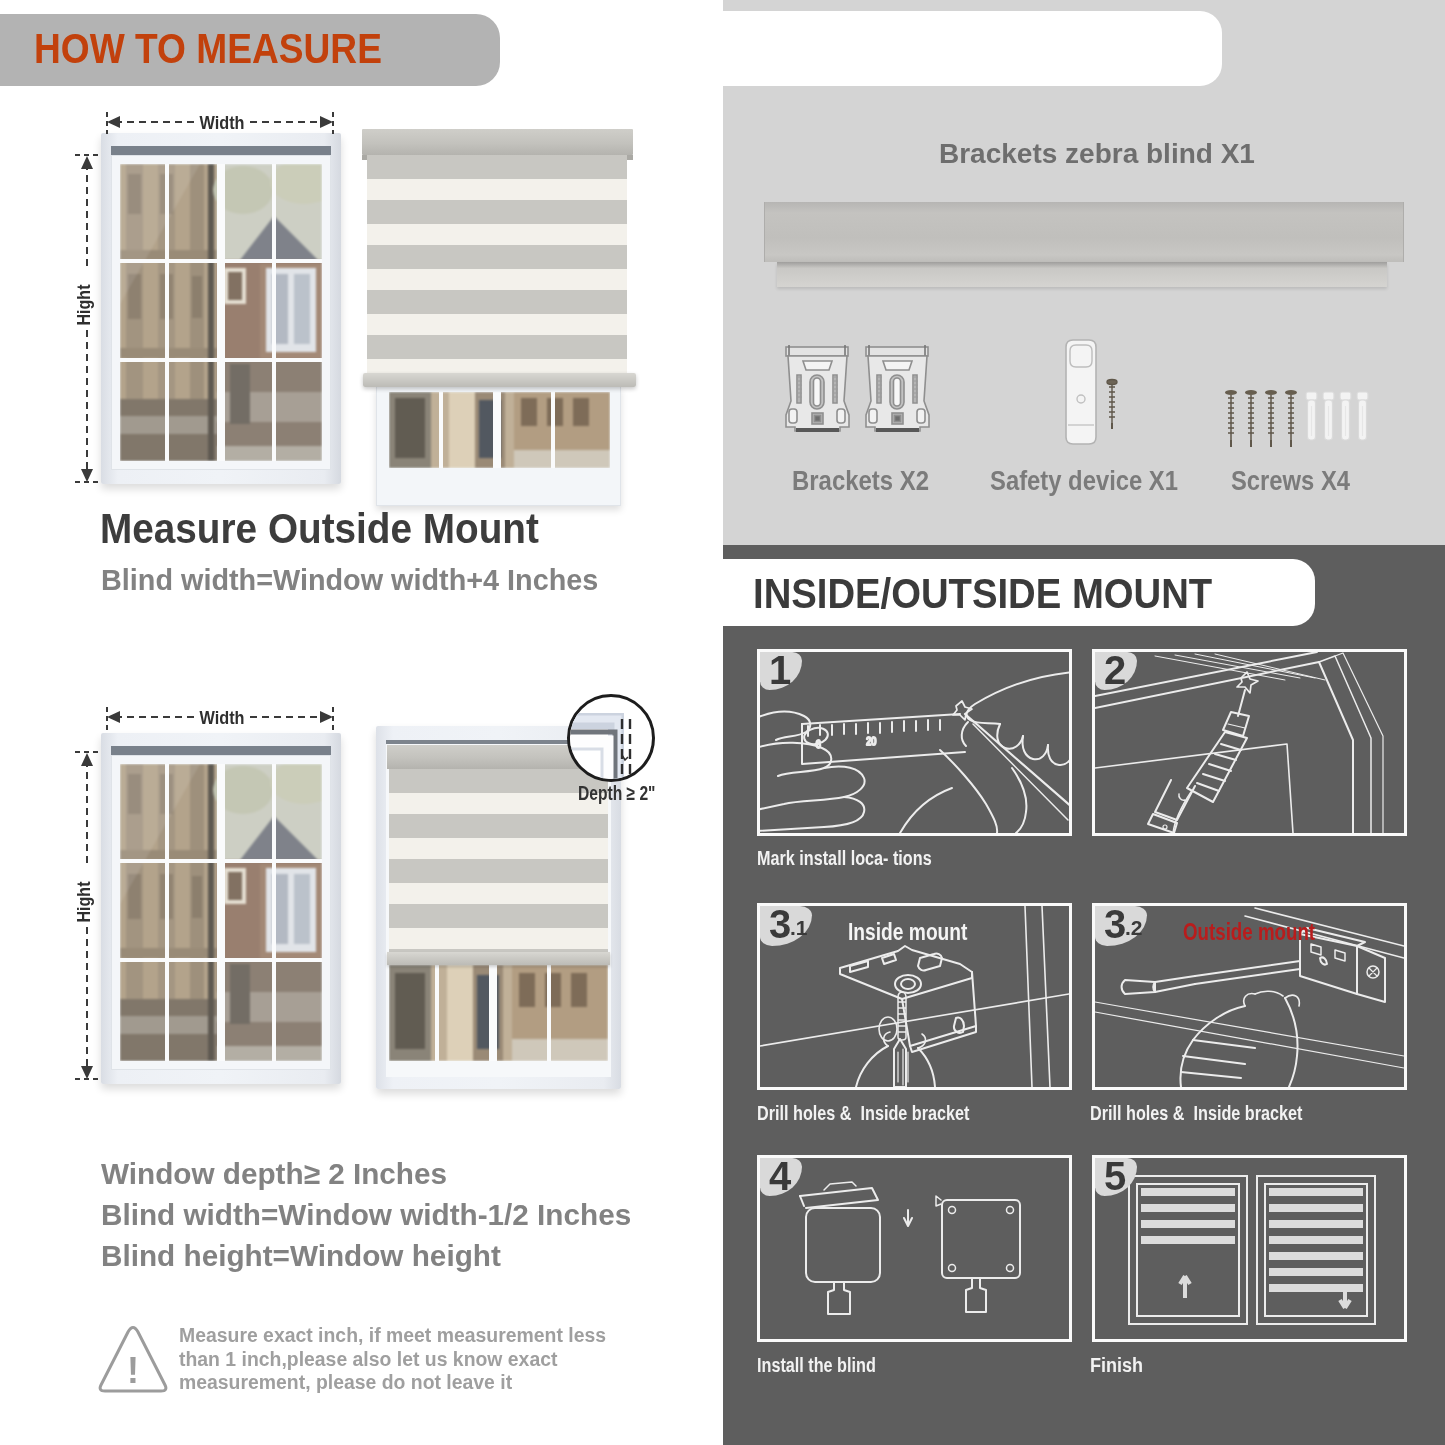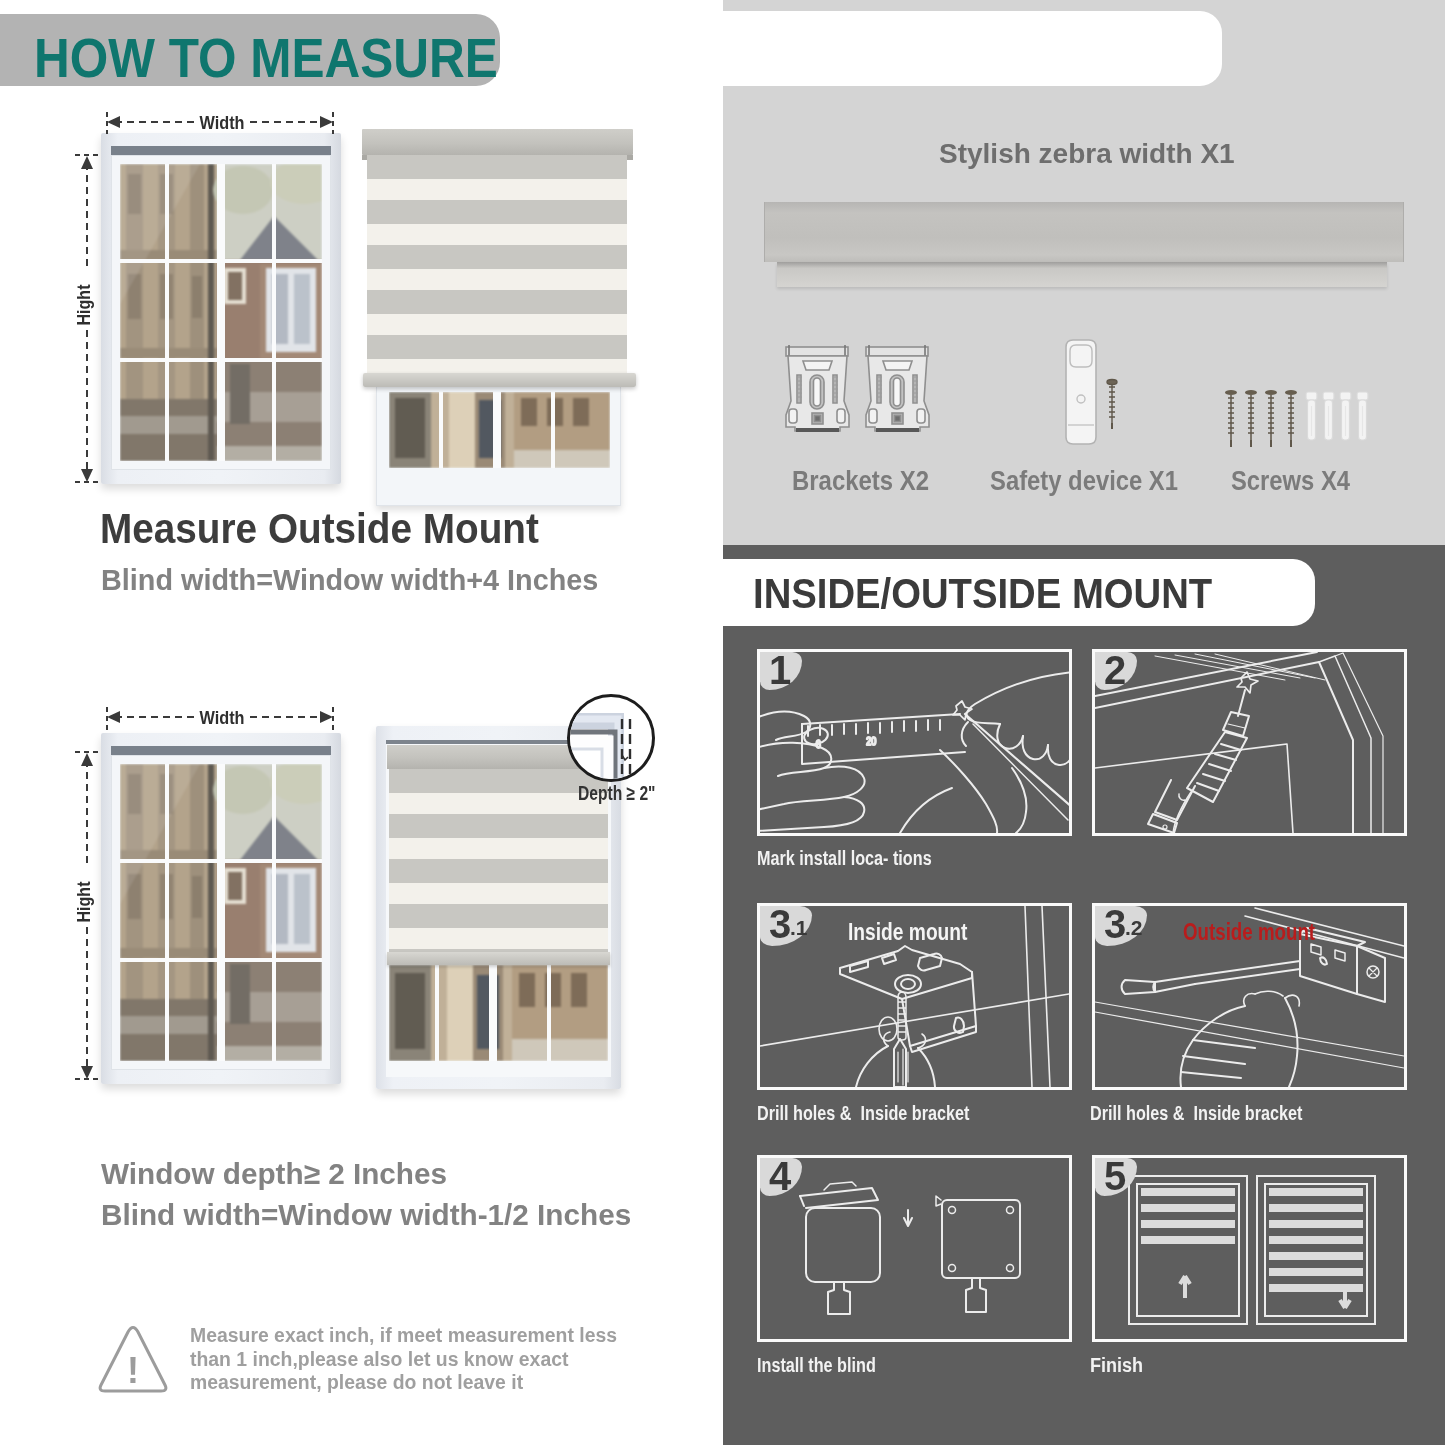--- a/index.html
+++ b/index.html
@@ -25,21 +25,21 @@
 .wglass svg,.street svg{filter:blur(1.1px)}
 </style>
 </head>
 <body>
 <div id="page">
 
 <div class="abs" style="left:723px;top:0;width:722px;height:545px;background:#d4d4d4"></div>
 <div class="abs" style="left:723px;top:545px;width:722px;height:900px;background:#5e5e5e"></div>
 
 <div class="abs" style="left:0;top:14px;width:500px;height:72px;background:#b3b3b3;border-radius:0 24px 24px 0"></div>
-<div class="abs b" style="left:34px;top:25px;font-size:56px;color:#0f766e"><span class="sx" style="transform:scaleX(0.884)">HOW TO MEASURE</span></div>
+<div class="abs b" style="left:34px;top:25px;font-size:42px;color:#c2410c"><span class="sx" style="transform:scaleX(0.884)">HOW TO MEASURE</span></div>
 
 <div class="abs win" style="left:101px;top:133px">
 <div class="wroller"></div>
 <div class="winner">
 <div class="wglass">
 <svg width="202" height="297" viewBox="0 0 202 297">
 <rect width="202" height="297" fill="#b0a086"></rect>
 <rect x="0" y="0" width="97" height="297" fill="#a89678"></rect>
 <rect x="6" y="0" width="17" height="260" fill="#94836a"></rect>
 <rect x="38" y="0" width="17" height="260" fill="#97866d"></rect>
@@ -236,30 +236,31 @@
 <path d="M273 22 L260 16 L260 28 Z"></path>
 <path d="M27 58 L21 71 L33 71 Z"></path>
 <path d="M27 384 L21 371 L33 371 Z"></path>
 </g>
 <text x="162" y="29" font-size="19" font-weight="bold" fill="#2f2f2f" text-anchor="middle" textLength="45" lengthAdjust="spacingAndGlyphs" style="font-family:'Liberation Sans'">Width</text>
 <text x="30" y="207" font-size="19" font-weight="bold" fill="#2f2f2f" text-anchor="middle" textLength="41" lengthAdjust="spacingAndGlyphs" transform="rotate(-90 30 207)" style="font-family:'Liberation Sans'">Hight</text>
 </svg>
 
 <div class="abs b gray30" style="left:101px;top:1157px"><span class="sx" style="transform:scaleX(0.99)">Window depth≥ 2 Inches</span></div>
 <div class="abs b gray30" style="left:101px;top:1198px"><span class="sx" style="transform:scaleX(0.99)">Blind width=Window width-1/2 Inches</span></div>
+<div class="abs b gray30" style="left:101px;top:1239px"><span class="sx" style="transform:scaleX(0.99)">Blind height=Window height</span></div>
 
 <svg class="abs" style="left:97px;top:1324px" width="72" height="74" viewBox="0 0 72 74">
 <path d="M31 8 L4 61 Q1 67 8 67 L64 67 Q71 67 68 61 L41 8 Q36 -1 31 8 Z" fill="none" stroke="#9c9c9c" stroke-width="3"></path>
 <text x="36" y="59" text-anchor="middle" font-size="36" font-weight="bold" fill="#9c9c9c">!</text>
 </svg>
-<div class="abs b" style="left:190px;top:1324px;font-size:20px;color:#9f9f9f;line-height:23.5px"><span class="sx" style="transform:scaleX(0.97)">Measure exact inch, if meet measurement less<br>than 1 inch,please also let us know exact<br>measurement, please do not leave it</span></div>
+<div class="abs b" style="left:179px;top:1324px;font-size:20px;color:#9f9f9f;line-height:23.5px"><span class="sx" style="transform:scaleX(0.97)">Measure exact inch, if meet measurement less<br>than 1 inch,please also let us know exact<br>measurement, please do not leave it</span></div>
 
 <div class="abs" style="left:723px;top:11px;width:499px;height:75px;background:#fff;border-radius:0 22px 22px 0"></div>
 
-<div class="abs b" style="left:939px;top:138px;font-size:28px;color:#6e6e6e"><span class="sx" style="transform:scaleX(1.0)">Stylish zebra width X1</span></div>
+<div class="abs b" style="left:939px;top:138px;font-size:28px;color:#6e6e6e"><span class="sx" style="transform:scaleX(1.0)">Brackets zebra blind X1</span></div>
 
 <div class="abs" style="left:764px;top:202px;width:640px;height:60px;background:linear-gradient(180deg,#b6b5b3 0,#c4c3c0 18%,#c0bfbc 60%,#c8c7c4 88%,#bebdba 100%);border-left:1px solid #aeadab;border-right:1px solid #aeadab"></div>
 <div class="abs" style="left:777px;top:262px;width:610px;height:25px;background:linear-gradient(180deg,#9f9e9c 0,#c9c8c5 25%,#d5d4d1 100%);box-shadow:0 2px 3px rgba(0,0,0,.12)"></div>
 
 <svg class="abs" style="left:783px;top:343px" width="70" height="96" viewBox="0 0 70 96">
 <g stroke="#8f8f8f" stroke-width="1.6">
 <rect x="3" y="4" width="62" height="9" fill="#e3e3e3"></rect>
 <line x1="6" y1="2" x2="6" y2="13" stroke="#777"></line>
         <line x1="62" y1="2" x2="62" y2="13" stroke="#777"></line>
 <path d="M5 13 L64 13 L61 58 L66 72 L66 84 L57 84 L57 88 L12 88 L12 84 L3 84 L3 72 L8 58 Z" fill="#e8e8e8"></path>

